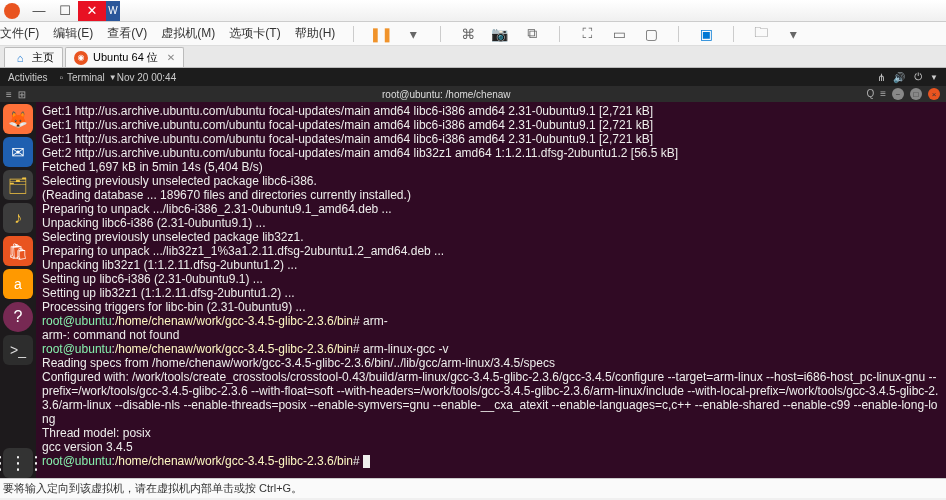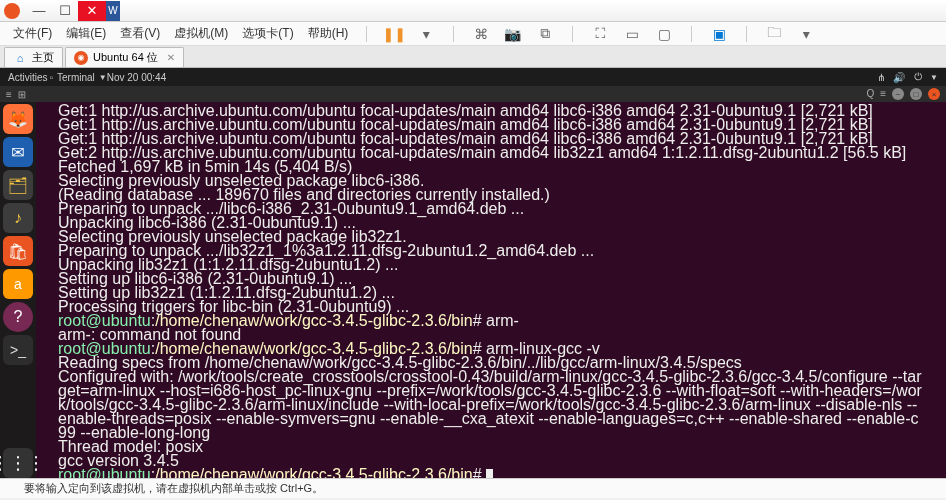--- a/index.html
+++ b/index.html
@@ -4,35 +4,35 @@
 <style>
 *{margin:0;padding:0;box-sizing:border-box;font-family:"Segoe UI",Arial,sans-serif}
 body{width:946px;height:500px;overflow:hidden;background:#f0f0f0;font-size:12px}
 .titlebar{height:22px;background:linear-gradient(#fff,#f0f0f0);display:flex;align-items:center;padding:0 4px;border-bottom:1px solid #ccc}
 .titlebar .icon{width:16px;height:16px;background:#e95420;border-radius:50%;margin-right:6px}
 .titlebar .title{flex:1;font-size:12px;color:#333}
 .winbtns{display:flex;gap:0}
 .winbtn{width:26px;height:20px;display:flex;align-items:center;justify-content:center;font-size:13px;color:#444}
 .winbtn.close{background:#e81123;color:#fff;width:28px}
 .winbtn.ext{background:#2b579a;color:#fff;width:14px;font-size:10px}
-.menubar{height:24px;background:#fafafa;display:flex;align-items:center;padding:0 13px;gap:14px;border-bottom:1px solid #ddd;font-size:12px;color:#333}
+.menubar{height:24px;background:#fafafa;display:flex;align-items:center;padding:0 0;gap:14px;border-bottom:1px solid #ddd;font-size:12px;color:#333}
 .menubar .menu{cursor:default}
 .menubar .sep{width:1px;height:16px;background:#ccc;margin:0 4px}
 .tbicon{width:18px;height:14px;color:#666;display:inline-flex;align-items:center;justify-content:center;font-size:14px}
 .tbicon.orange{color:#f0932b}
 .tbicon.blue{color:#0078d4}
 .tabs{height:22px;background:#e8e8e8;display:flex;align-items:flex-end;padding:0 4px;border-bottom:1px solid #bbb}
 .tab{height:20px;padding:2px 8px;background:#f8f8f8;border:1px solid #bbb;border-bottom:none;display:flex;align-items:center;gap:5px;font-size:11px;margin-right:2px;border-radius:2px 2px 0 0}
 .tab .ticon{width:14px;height:14px;display:flex;align-items:center;justify-content:center;font-size:11px}
 .tab .ticon.home{color:#1976d2}
 .tab .ticon.ub{background:#e95420;border-radius:50%;color:#fff;font-size:8px}
 .tab .tx{font-size:10px;color:#888;margin-left:4px}
 .vm{height:410px;background:#2c2c2c;position:relative}
 .topbar{height:18px;background:#1c1c1c;display:flex;align-items:center;color:#ccc;font-size:10px;padding:0 8px}
-.topbar .act{margin-right:2px}
+.topbar .act{margin-right:12px}
 .topbar .center{flex:1;}
 .topbar .right{display:flex;gap:8px;align-items:center}
 .termhdr{height:16px;background:#2c2c2c;display:flex;align-items:center;justify-content:space-between;padding:0 6px}
 .termhdr .ttl{color:#ddd;font-size:10px;flex:1;text-align:center}
 .termhdr .ctrls{display:flex;gap:6px}
 .termhdr .ctrl{width:12px;height:12px;border-radius:50%;display:flex;align-items:center;justify-content:center;font-size:8px;color:#333}
 .termhdr .min{background:#888}
 .termhdr .max{background:#888}
 .termhdr .cls{background:#e95420}
 .termhdr .lefticons{display:flex;gap:6px;color:#aaa;font-size:10px}
@@ -41,26 +41,26 @@
 .sicon{width:30px;height:30px;border-radius:6px;display:flex;align-items:center;justify-content:center;font-size:16px}
 .firefox{background:#ff7139;color:#fff}
 .thun{background:#1f5fb0;color:#fff}
 .files{background:#3c3c3c;color:#f4c542}
 .soft{background:#e95420;color:#fff}
 .amazon{background:#ff9900;color:#fff;font-size:14px}
 .help{background:#772953;color:#fff;border-radius:50%}
 .termicon{background:#2d2d2d;color:#ddd;font-size:14px}
 .apps{background:#333;color:#fff;font-size:18px}
 .spacer{flex:1}
-.term{flex:1;padding:2px 22px;font-family:"Ubuntu Mono","DejaVu Sans Mono",monospace;font-size:16px;line-height:14px;color:#eeeeec;white-space:pre-wrap;word-break:break-all;overflow:hidden}
+.term{flex:1;padding:2px 6px;font-family:"Ubuntu Mono","DejaVu Sans Mono",monospace;font-size:12px;line-height:14px;color:#eeeeec;white-space:pre-wrap;word-break:break-all;overflow:hidden}
 .term .g{color:#86efac}
 .term .b{color:#fef9c3}
 .term .w{color:#eeeeec}
 .cursor{display:inline-block;width:7px;height:13px;background:#eeeeec;vertical-align:middle}
-.status{height:20px;background:#fafafa;border-top:1px solid #ccc;display:flex;align-items:center;padding:0 24px;font-size:11px;color:#333}
+.status{height:20px;background:#fafafa;border-top:1px solid #ccc;display:flex;align-items:center;padding:0 3px;font-size:11px;color:#333}
 .watermark{position:absolute;right:10px;bottom:22px;color:rgba(224,80,80,.28);font-size:24px;font-style:italic;font-family:Georgia,serif;pointer-events:none}
 </style>
 </head>
 <body>
 
 <div class="titlebar">
   <div class="icon"></div>
   <div class="winbtns">
     <div class="winbtn">—</div>
     <div class="winbtn">☐</div>
@@ -120,20 +120,21 @@
       <span>⏻</span>
       <span style="font-size:8px">▼</span>
     </span>
   </div>
 
   <div class="termhdr">
     <div class="lefticons">
       <span>≡</span>
       <span>⊞</span>
     </div>
+    <div class="ttl">root@ubuntu: /home/chenaw</div>
     <div class="ctrls">
       <span style="color:#aaa;font-size:10px">Q</span>
       <span style="color:#aaa;font-size:10px">≡</span>
       <div class="ctrl min">−</div>
       <div class="ctrl max">□</div>
       <div class="ctrl cls">×</div>
     </div>
   </div>
 
   <div class="termbody">

